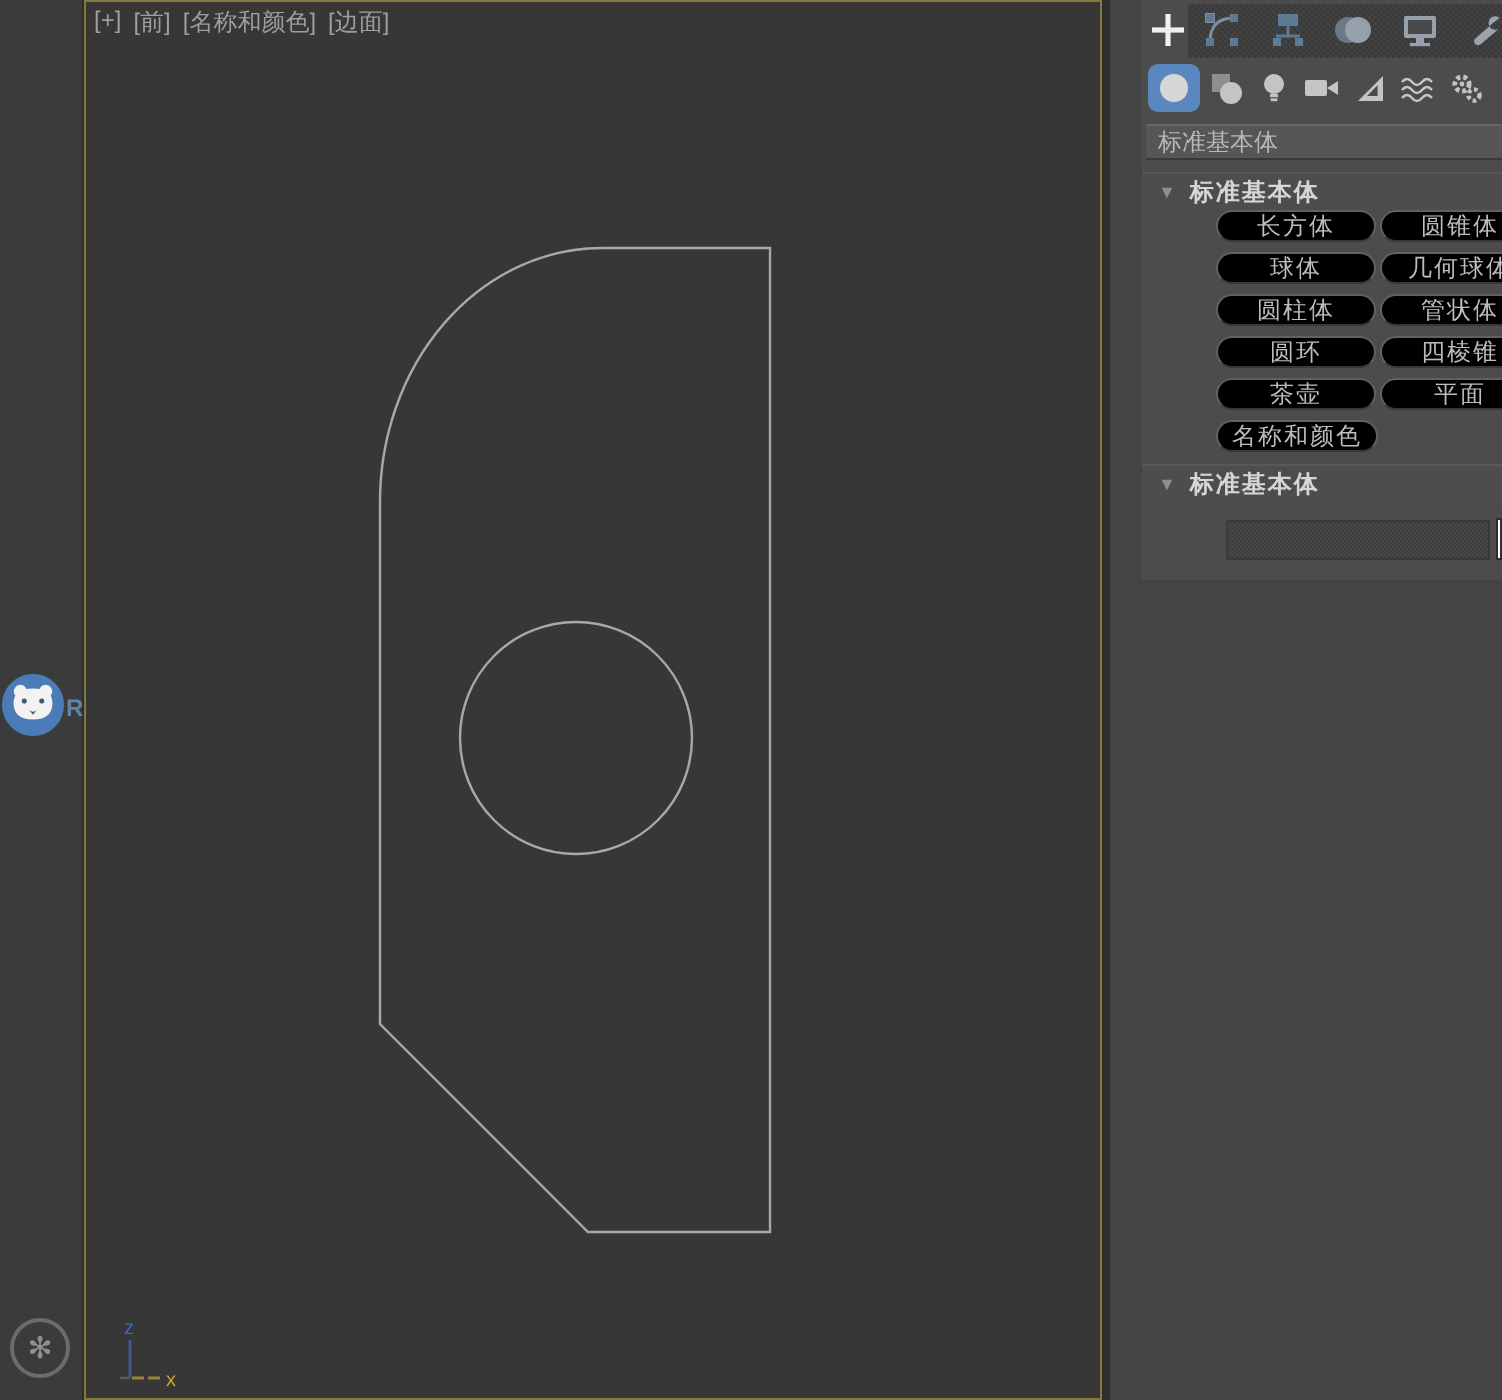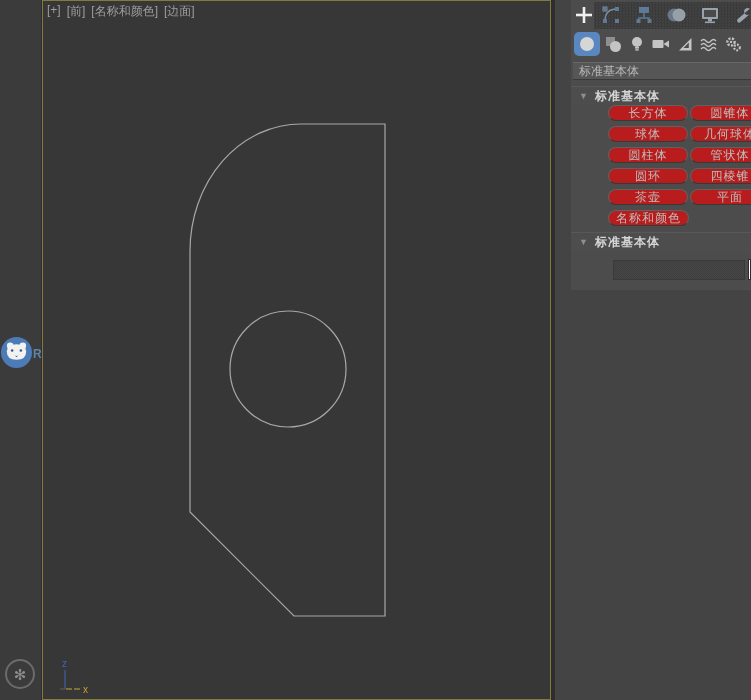--- a/index.html
+++ b/index.html
@@ -85,21 +85,21 @@
   .checkbox {
     width:12px; height:12px; border:1px solid #5e5e5e; cursor:pointer;
     background:repeating-conic-gradient(#3f3f3f 0% 25%, #4a4a4a 0% 50%) 0 0/2px 2px;
   }
   .autogrid label { color:#848484; font-size:12px; letter-spacing:1px; }
 
   .btn-grid { width:210px; padding-left:37px; }
   .btn-row { display:flex; gap:2px; margin-bottom:5px; }
   .obj-btn {
     width:80px; height:16px; border:1px solid #616161; border-bottom-color:#383838;
-    border-radius:8px; background:#b91c1c; color:#bdbdbd;
+    border-radius:8px; background:#000000; color:#bdbdbd;
     font-size:12px; line-height:14px; text-align:center; cursor:pointer;
     letter-spacing:1px; white-space:nowrap; overflow:hidden;
   }
   .obj-btn.wide { width:81px; }
 
   .namecolor-row { display:flex; align-items:center; margin:8px 0 6px 42px; gap:3px; }
   .name-field {
     width:132px; height:20px; border:1px solid #3a3a3a;
     background:repeating-conic-gradient(#3e3e3e 0% 25%, #474747 0% 50%) 0 0/2px 2px;
     color:#cccccc; font-size:12px; padding:0 3px; outline:none;

